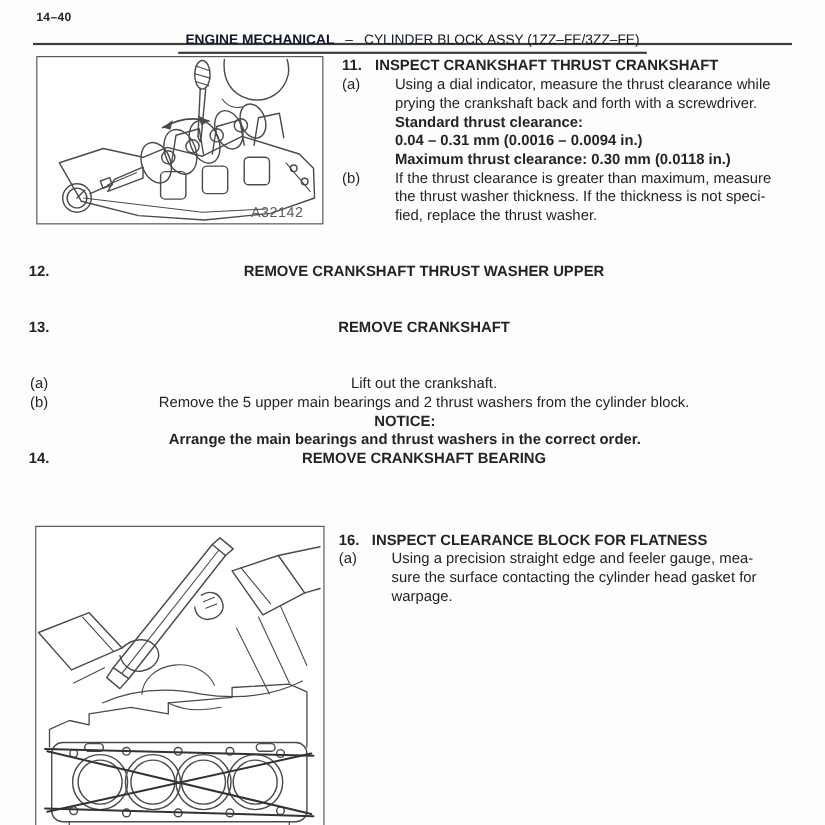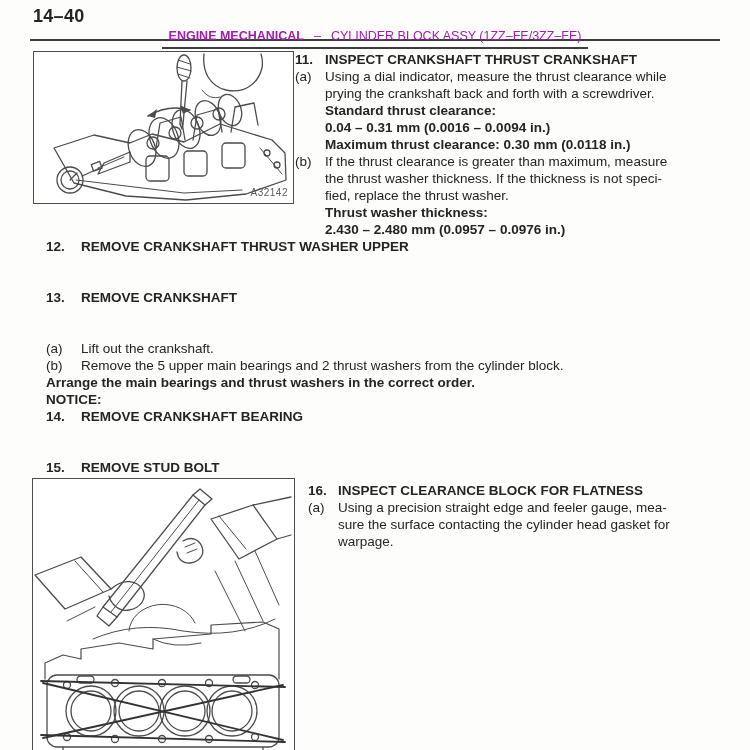--- a/index.html
+++ b/index.html
@@ -7,56 +7,56 @@
   body {
     position:relative;
     overflow:hidden;
     background:#fdfdfc;
     color:#242424;
     font-family:"Liberation Sans", sans-serif;
     font-size:13.5px;
     line-height:17px;
   }
   .b { font-weight:bold; }
-  .pre { white-space:pre-line; }
+  .pre { white-space:pre-line;margin-left:18px; }
   .row { display:flex; align-items:flex-start; }
   .hang30 { flex:0 0 30px; }
   .hang35 { flex:0 0 35px; }
   .txt { flex:1; }
 
   .page-number {
     position:absolute; left:33px; top:8px;
-    font-weight:bold; font-size:18px; letter-spacing:0.3px;
+    font-weight:bold; font-size:11px; letter-spacing:0.3px;
   }
   .header-band {
     position:absolute; left:30px; top:24px; width:690px; height:17px;
     border-bottom:2px solid #3c3c3c; text-align:center;
   }
   .header-text {
     position:relative; top:3px; display:inline-block;
     padding:0 7px 2px 7px; border-bottom:2px solid #3c3c3c;
-    font-size:12.5px; color:#a21caf; white-space:nowrap;
+    font-size:12.5px; color:#0f172a; white-space:nowrap;
   }
   .header-text .sec { font-weight:bold; }
   .header-text .sep { padding:0 10px; }
 
   .figure {
     position:absolute; background:#fff;
     border:1.5px solid #4c4c4c;
   }
   .figure1 { left:33px; top:51px; width:261px; height:153px; }
   .figure2 { left:32px; top:478px; width:263px; height:290px; }
   .fig-label {
-    position:absolute; right:5px; bottom:2px;
-    font-size:10px; color:#5b5b5b; letter-spacing:0.5px;
+    position:absolute; right:17px; bottom:2px;
+    font-size:13px; color:#5b5b5b; letter-spacing:0.5px;
   }
   svg.art { display:block; }
 
-  .col11 { position:absolute; left:295px; top:51px; width:410px; }
-  .left-list { position:absolute; left:46px; top:238px; width:700px; }
+  .col11 { position:absolute; left:311px; top:51px; width:410px; }
+  .left-list { position:absolute; left:18px; top:238px; width:700px;text-align:center; }
   .col16 { position:absolute; left:308px; top:482px; width:410px; }
   .mt17 { margin-top:17px; }
 </style>
 </head>
 <body>
 
 <div class="page-number">14–40</div>
 
 <div class="header-band">
   <span class="header-text">
@@ -137,22 +137,20 @@
 0.04 – 0.31 mm (0.0016 – 0.0094 in.)
 Maximum thrust clearance: 0.30 mm (0.0118 in.)</div>
     </div>
   </div>
   <div class="row">
     <div class="hang30">(b)</div>
     <div class="txt">
       <div class="pre">If the thrust clearance is greater than maximum, measure
 the thrust washer thickness. If the thickness is not speci-
 fied, replace the thrust washer.</div>
-      <div class="pre b">Thrust washer thickness:
-2.430 – 2.480 mm (0.0957 – 0.0976 in.)</div>
     </div>
   </div>
 </div>
 
 <div class="left-list">
   <div class="row b">
     <div class="hang35">12.</div>
     <div class="txt">REMOVE CRANKSHAFT THRUST WASHER UPPER</div>
   </div>
   <div class="row b mt17" style="margin-top:34px;">
@@ -160,29 +158,25 @@
     <div class="txt">REMOVE CRANKSHAFT</div>
   </div>
   <div class="row" style="margin-top:34px;">
     <div class="hang35">(a)</div>
     <div class="txt">Lift out the crankshaft.</div>
   </div>
   <div class="row">
     <div class="hang35">(b)</div>
     <div class="txt">Remove the 5 upper main bearings and 2 thrust washers from the cylinder block.</div>
   </div>
+  <div class="b">NOTICE:</div>
   <div class="b">Arrange the main bearings and thrust washers in the correct order.</div>
-  <div class="b">NOTICE:</div>
   <div class="row b">
     <div class="hang35">14.</div>
     <div class="txt">REMOVE CRANKSHAFT BEARING</div>
-  </div>
-  <div class="row b" style="margin-top:34px;">
-    <div class="hang35">15.</div>
-    <div class="txt">REMOVE STUD BOLT</div>
   </div>
 </div>
 
 <div class="figure figure2">
   <svg class="art" width="260" height="287" viewBox="0 0 260 287" fill="none" stroke="#4b4b4b" stroke-width="1.3" stroke-linecap="round" stroke-linejoin="round">
 
     <g>
       <path d="M160,16 L172,26 L84,138 L70,128 Z"></path>
       <path d="M166,21 L78,133" stroke-width="1"></path>
       <path d="M160,16 L167,10 L179,20 L172,26"></path>

